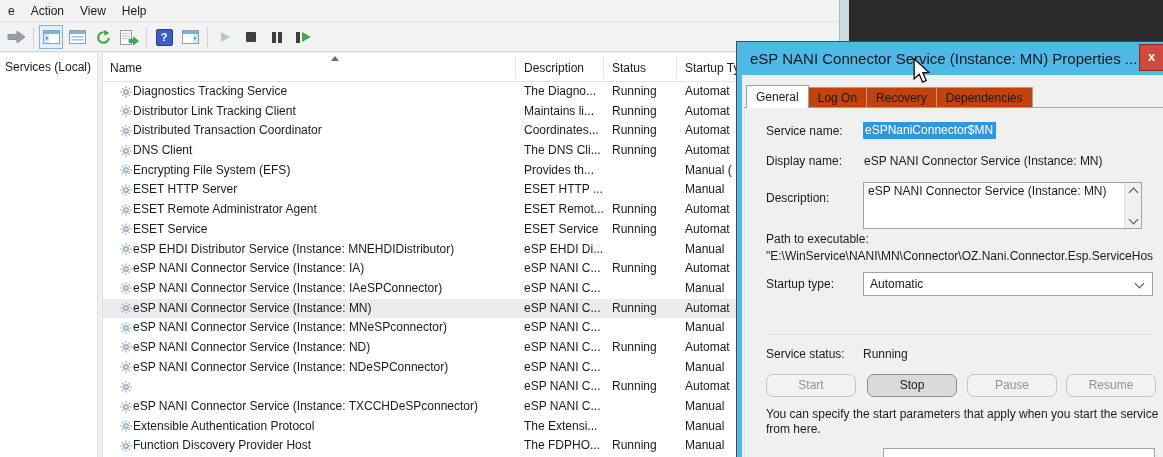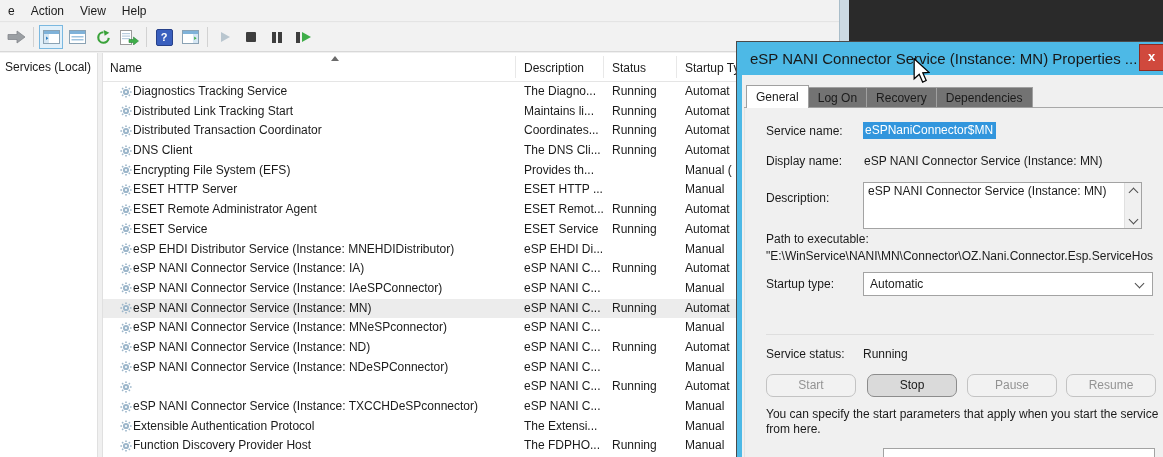--- a/index.html
+++ b/index.html
@@ -35,21 +35,21 @@
   .cell{position:absolute;top:0;height:19.7px;line-height:19.7px;white-space:nowrap;}
   .gearcell{position:absolute;top:3.5px;}
   
   .dialog{position:absolute;left:737px;top:42px;width:440px;height:430px;background:#f0f0f0;box-shadow:-1px -1px 0 #4a4a4a;}
   .blue-edge{position:absolute;left:0;top:0;width:5px;height:100%;}
   .titlebar{position:absolute;left:0;top:0;width:100%;height:33px;}
   .dlg-title{position:absolute;left:13px;top:0;line-height:33px;font-size:15px;color:#181818;white-space:nowrap;}
   .close-btn{position:absolute;left:402px;top:2px;width:45px;height:27px;border:1px solid #8e2b20;box-sizing:border-box;}
   .close-x{position:absolute;left:8px;top:5px;color:#fff;font-weight:bold;font-size:13px;line-height:13px;}
   .tabs{position:absolute;left:9px;top:43px;height:23px;display:flex;align-items:flex-end;z-index:2;}
-  .tab{height:21px;line-height:20px;padding:0 9px;background:#737373;border:1px solid #a0a0a0;border-left:none;box-sizing:border-box;white-space:nowrap;}
+  .tab{height:21px;line-height:20px;padding:0 9px;background:#c2410c;border:1px solid #a0a0a0;border-left:none;box-sizing:border-box;white-space:nowrap;}
   .tab:first-child{border-left:1px solid #a0a0a0;}
   .tab.active{height:23px;line-height:22px;background:#fff;border-bottom:none;border-left:1px solid #a0a0a0;}
   .tabpage-line{position:absolute;left:7px;top:65px;right:0;height:1px;background:#a8a8a8;z-index:1;}
   .tabpage-left{position:absolute;left:7px;top:65px;width:1px;bottom:0;background:#e3e3e3;}
   .lbl{position:absolute;white-space:nowrap;}
   .val{position:absolute;white-space:nowrap;}
   .hl{color:#fff;padding:1px 3px 2px 2px;}
   .desc-box{position:absolute;left:126px;top:140px;width:279px;height:47px;background:#fff;border:1px solid #a3a3a3;box-sizing:border-box;}
   .desc-text{position:absolute;left:4px;top:1px;right:19px;line-height:14px;white-space:nowrap;overflow:hidden;}
   .vscroll{position:absolute;right:0;top:0;width:16px;height:100%;background:#f0f0f0;border-left:1px solid #e0e0e0;}
@@ -192,21 +192,21 @@
                   <line x1="0.4" y1="6" x2="2" y2="6"></line>
                   <line x1="10" y1="6" x2="11.6" y2="6"></line>
                   <line x1="2.1" y1="2.1" x2="3.2" y2="3.2"></line>
                   <line x1="8.8" y1="8.8" x2="9.9" y2="9.9"></line>
                   <line x1="2.1" y1="9.9" x2="3.2" y2="8.8"></line>
                   <line x1="8.8" y1="3.2" x2="9.9" y2="2.1"></line>
                 </g>
                 <circle cx="6" cy="6" r="1.1" fill="#fff" stroke="none"></circle>
               </g>
             </svg></span>
-          <span class="cell" style="left: 30px;">Distributed Link Tracking Start</span>
+          <span class="cell" style="left: 30px;">Distributor Link Tracking Client</span>
           <span class="cell" style="left: 421px;">Maintains li...</span>
           <span class="cell" style="left: 509px;">Running</span>
           <span class="cell" style="left: 582px;">Automat</span>
         </div>
         <div class="srow">
           <span class="gearcell" style="left: 17px;"><svg width="12" height="12" viewBox="0 0 12 12">
               <g fill="#9db7cb" stroke="#9db7cb">
                 <circle cx="6" cy="6" r="3.1" stroke="none"></circle>
                 <g stroke-width="1.6">
                   <line x1="6" y1="0.4" x2="6" y2="2"></line>

